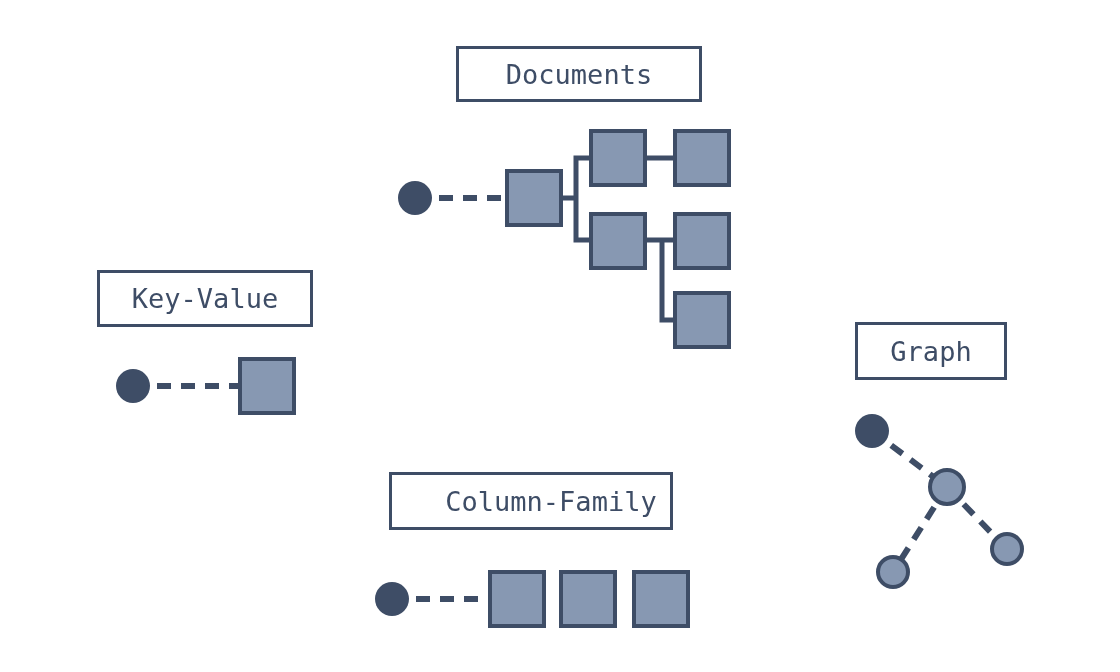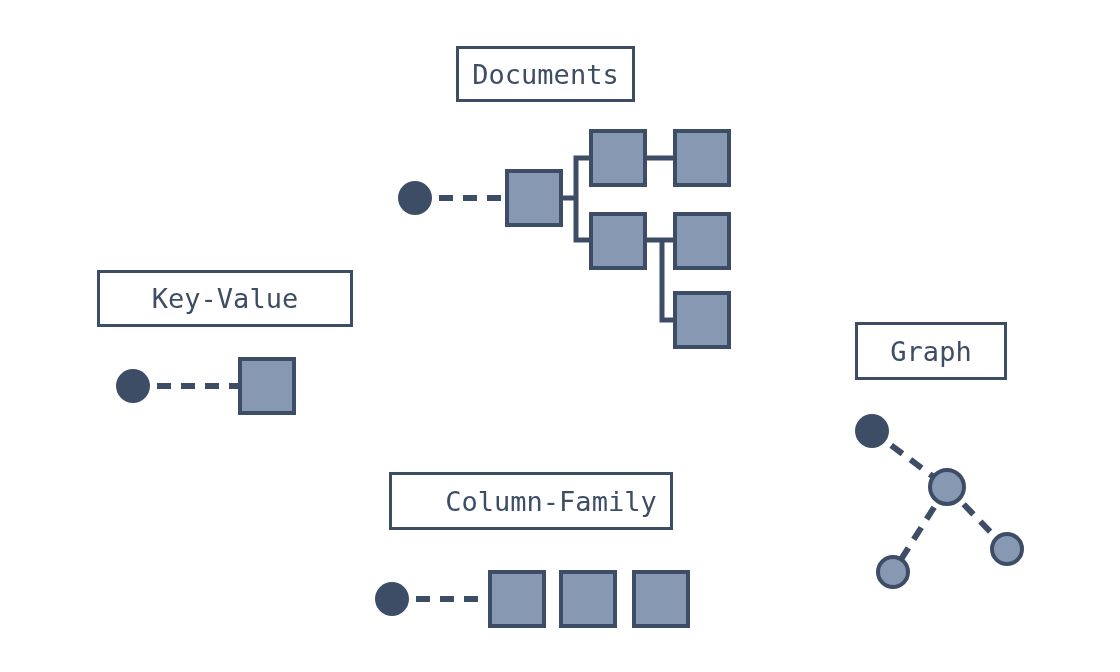--- a/index.html
+++ b/index.html
@@ -84,32 +84,32 @@
     <line class="dash" x1="133" y1="386" x2="238" y2="386"></line>
     <line class="dash" x1="392" y1="599" x2="488" y2="599"></line>
 
     <line class="dash" x1="872" y1="431" x2="947" y2="487"></line>
     <line class="dash" x1="947" y1="487" x2="893" y2="572"></line>
     <line class="dash" x1="947" y1="487" x2="1007" y2="549"></line>
 
     <path class="solid" d="M561 198 H576 M576 158 V240 M576 158 H589 M576 240 H589 M647 158 H673 M647 240 H673 M662 240 V320 M662 320 H673"></path>
   </svg>
 
-  <div class="label-box" style="left:456px; top:46px; width:179px; height:56px;">
+  <div class="label-box" style="left:456px; top:46px; width:246px; height:56px;">
     <span class="label-text">Documents</span>
   </div>
   <div class="dot" style="left:398px; top:181px;"></div>
   <div class="sq" style="left:505px; top:169px;"></div>
   <div class="sq" style="left:589px; top:129px;"></div>
   <div class="sq" style="left:673px; top:129px;"></div>
   <div class="sq" style="left:589px; top:212px;"></div>
   <div class="sq" style="left:673px; top:212px;"></div>
   <div class="sq" style="left:673px; top:291px;"></div>
 
-  <div class="label-box" style="left:97px; top:270px; width:256px; height:57px;">
+  <div class="label-box" style="left:97px; top:270px; width:216px; height:57px;">
     <span class="label-text">Key-Value</span>
   </div>
   <div class="dot" style="left:116px; top:369px;"></div>
   <div class="sq" style="left:238px; top:357px;"></div>
 
   <div class="label-box" style="left:389px; top:472px; width:284px; height:58px;padding-left:40px;">
     <span class="label-text">Column-Family</span>
   </div>
   <div class="dot" style="left:375px; top:582px;"></div>
   <div class="sq" style="left:488px; top:570px;"></div>

